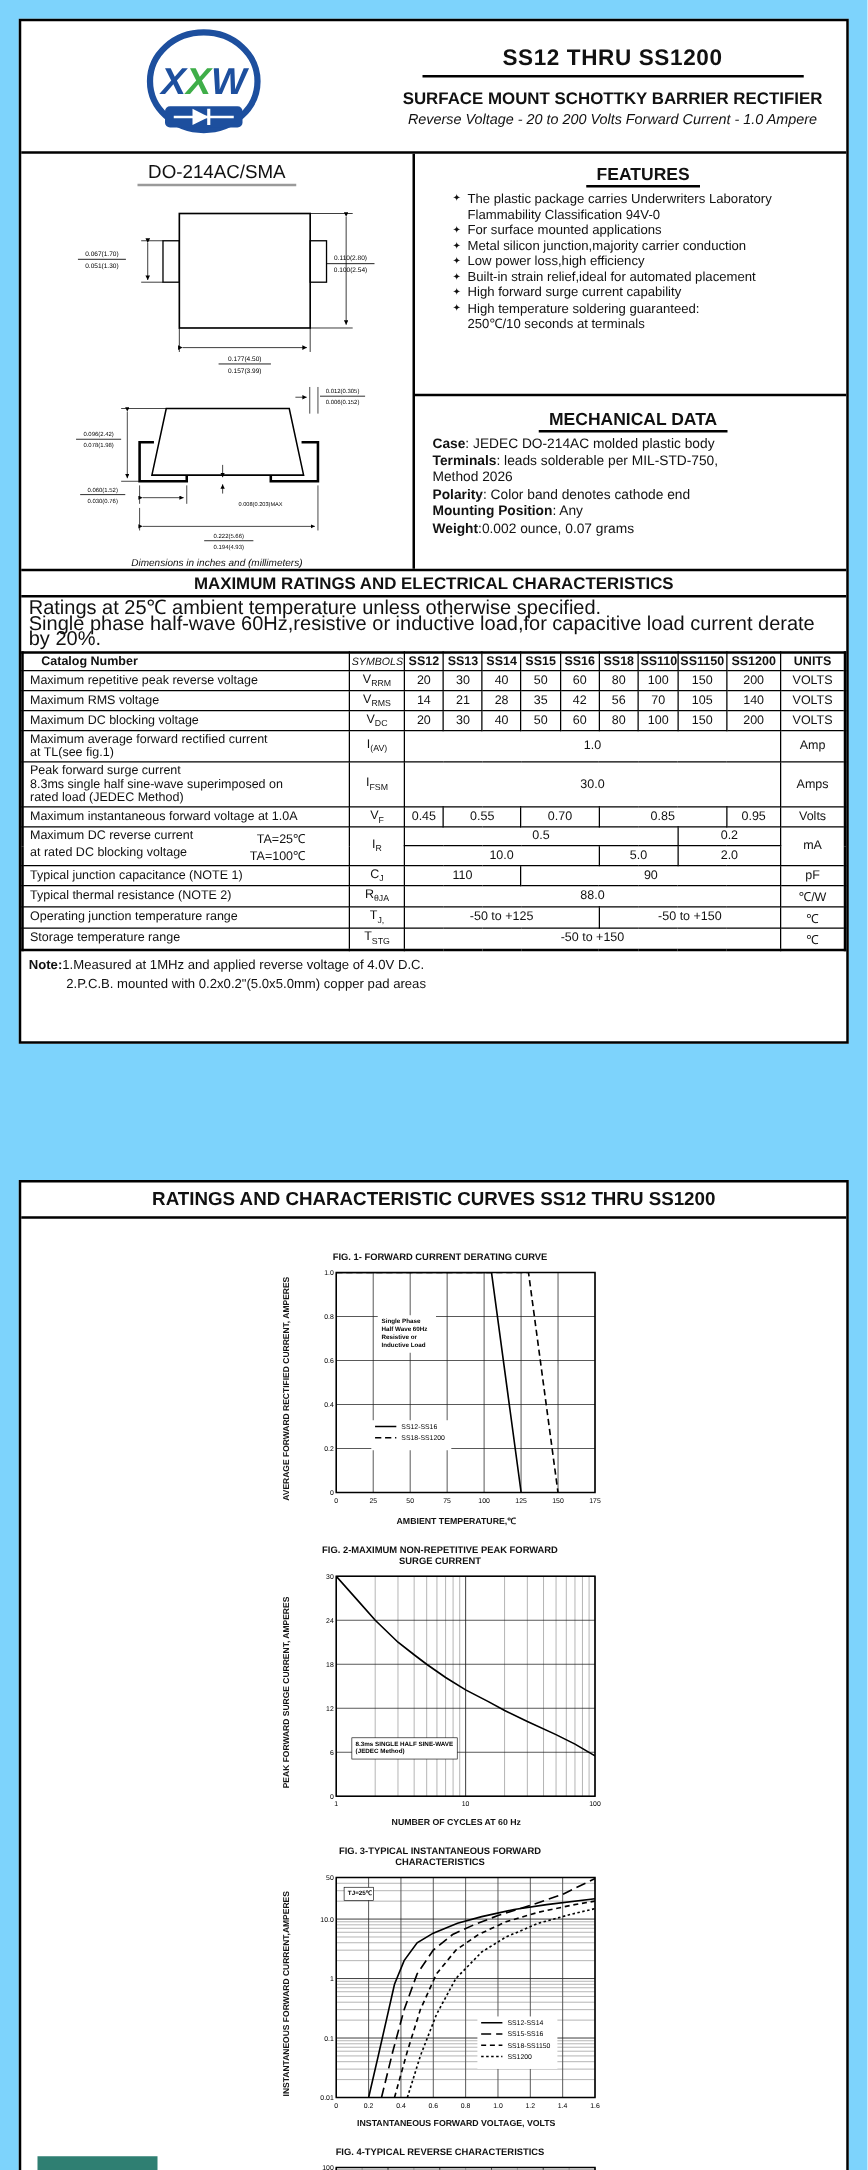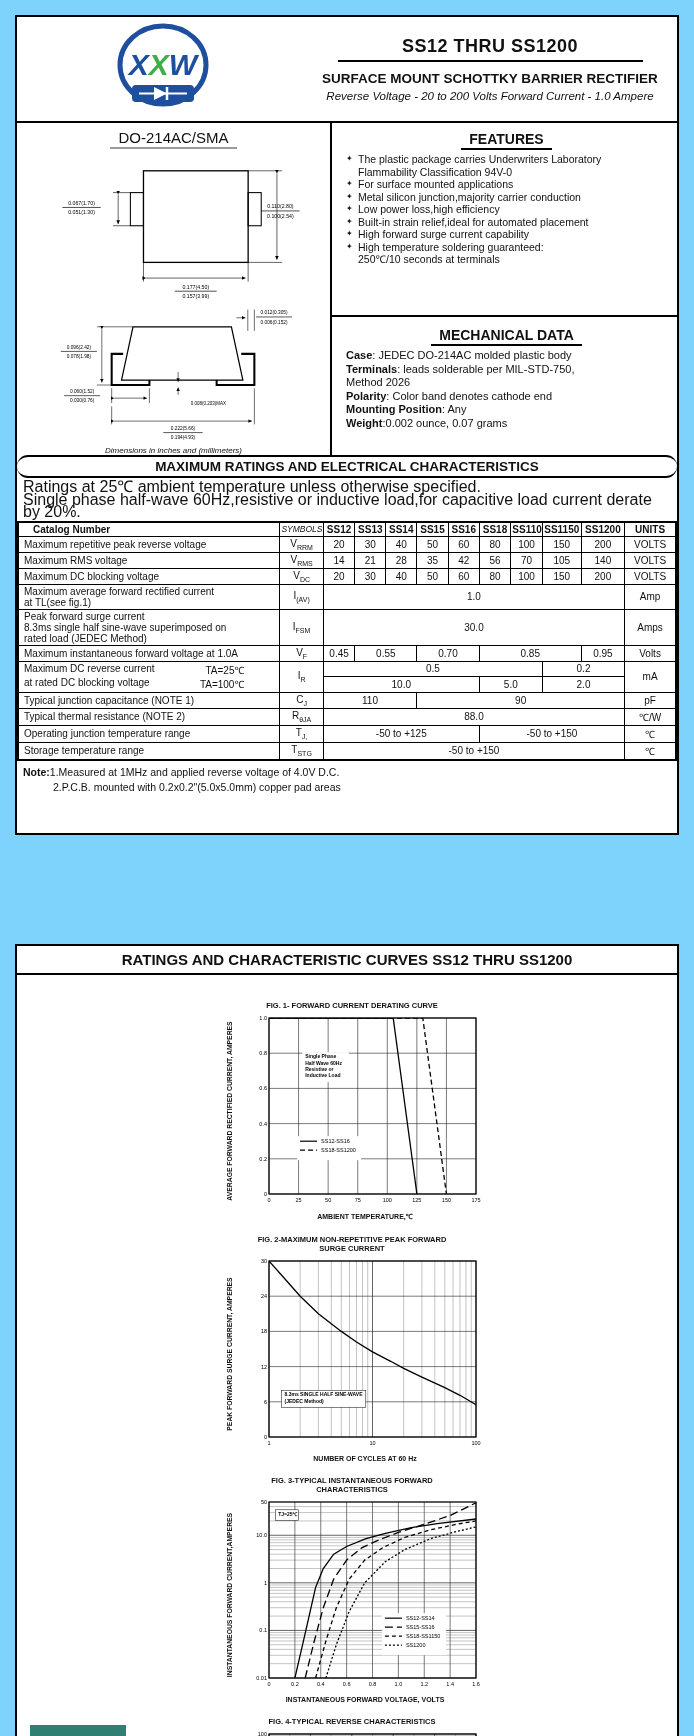--- a/index.html
+++ b/index.html
@@ -17,33 +17,33 @@
   .title-rule{width:305px;border-bottom:2px solid #000;margin:3px 0 9px 0;}
   .doc-subtitle{font-size:13.5px;font-weight:bold;margin:0 0 4px 0;}
   .tagline{font-size:11.5px;font-style:italic;margin:0;text-align:center;}
 
   
   .p1-columns{display:flex;height:332px;}
   .col-left{width:315px;border-right:2px solid #000;box-sizing:border-box;display:flex;flex-direction:column;align-items:center;}
   .pkg-title{font-size:15px;font-weight:normal;margin-top:6px;border-bottom:2px solid #9a9a9a;padding:0 8px 1px 8px;}
   .pkg-caption{font-size:8px;font-style:italic;margin-top:0px;}
   .col-right{flex:1;display:flex;flex-direction:column;}
-  .features{height:192px;box-sizing:border-box;padding:8px 10px 0 14px;}
+  .features{height:192px;box-sizing:border-box;padding:8px 10px 0 30px;}
   .sec-h{font-size:14px;font-weight:bold;text-align:center;margin:0 0 6px 0;}
   .sec-h span{border-bottom:2px solid #000;padding:0 8px 1px 8px;}
   .feat-list{margin:0;padding:0;list-style:none;font-size:10.5px;line-height:12.5px;}
   .feat-list li{padding-left:12px;position:relative;}
   .feat-list li .blt{position:absolute;left:0;top:0;font-size:8px;}
   .feat-cont{display:block;}
   .mech{flex:1;border-top:2px solid #000;padding:10px 10px 0 14px;}
   .mech-lines{font-size:11px;line-height:13.5px;margin-top:4px;}
   .mech-lines b{font-weight:bold;}
 
   
-  .ratings-band{border-top:2px solid #000;border-bottom:2px solid #000;text-align:center;font-weight:bold;font-size:13.5px;padding:2px 0;border-radius:11px;}
+  .ratings-band{border-top:2px solid #000;border-bottom:2px solid #000;text-align:center;font-weight:bold;font-size:13.5px;padding:2px 0;}
   .ratings-cond{font-size:16px;line-height:12.5px;padding:3px 6px 2px 6px;}
   table.specs{width:100%;border-collapse:collapse;border:2px solid #000;table-layout:fixed;}
   table.specs td{border:1px solid #000;font-size:10px;text-align:center;padding:1px 1px;vertical-align:middle;overflow:hidden;}
   table.specs td.lbl{text-align:left;padding-left:5px;}
   table.specs td.lbl .lline{display:flex;}
   table.specs td.lbl .cond{margin-left:auto;padding-right:34px;}
   table.specs .hdr td{font-weight:bold;font-size:10px;}
   table.specs .hdr td.symhead{font-style:italic;font-weight:normal;font-size:8.5px;}
   table.specs td.sym{font-size:10px;}
   table.specs td.sym sub{font-size:7px;}

